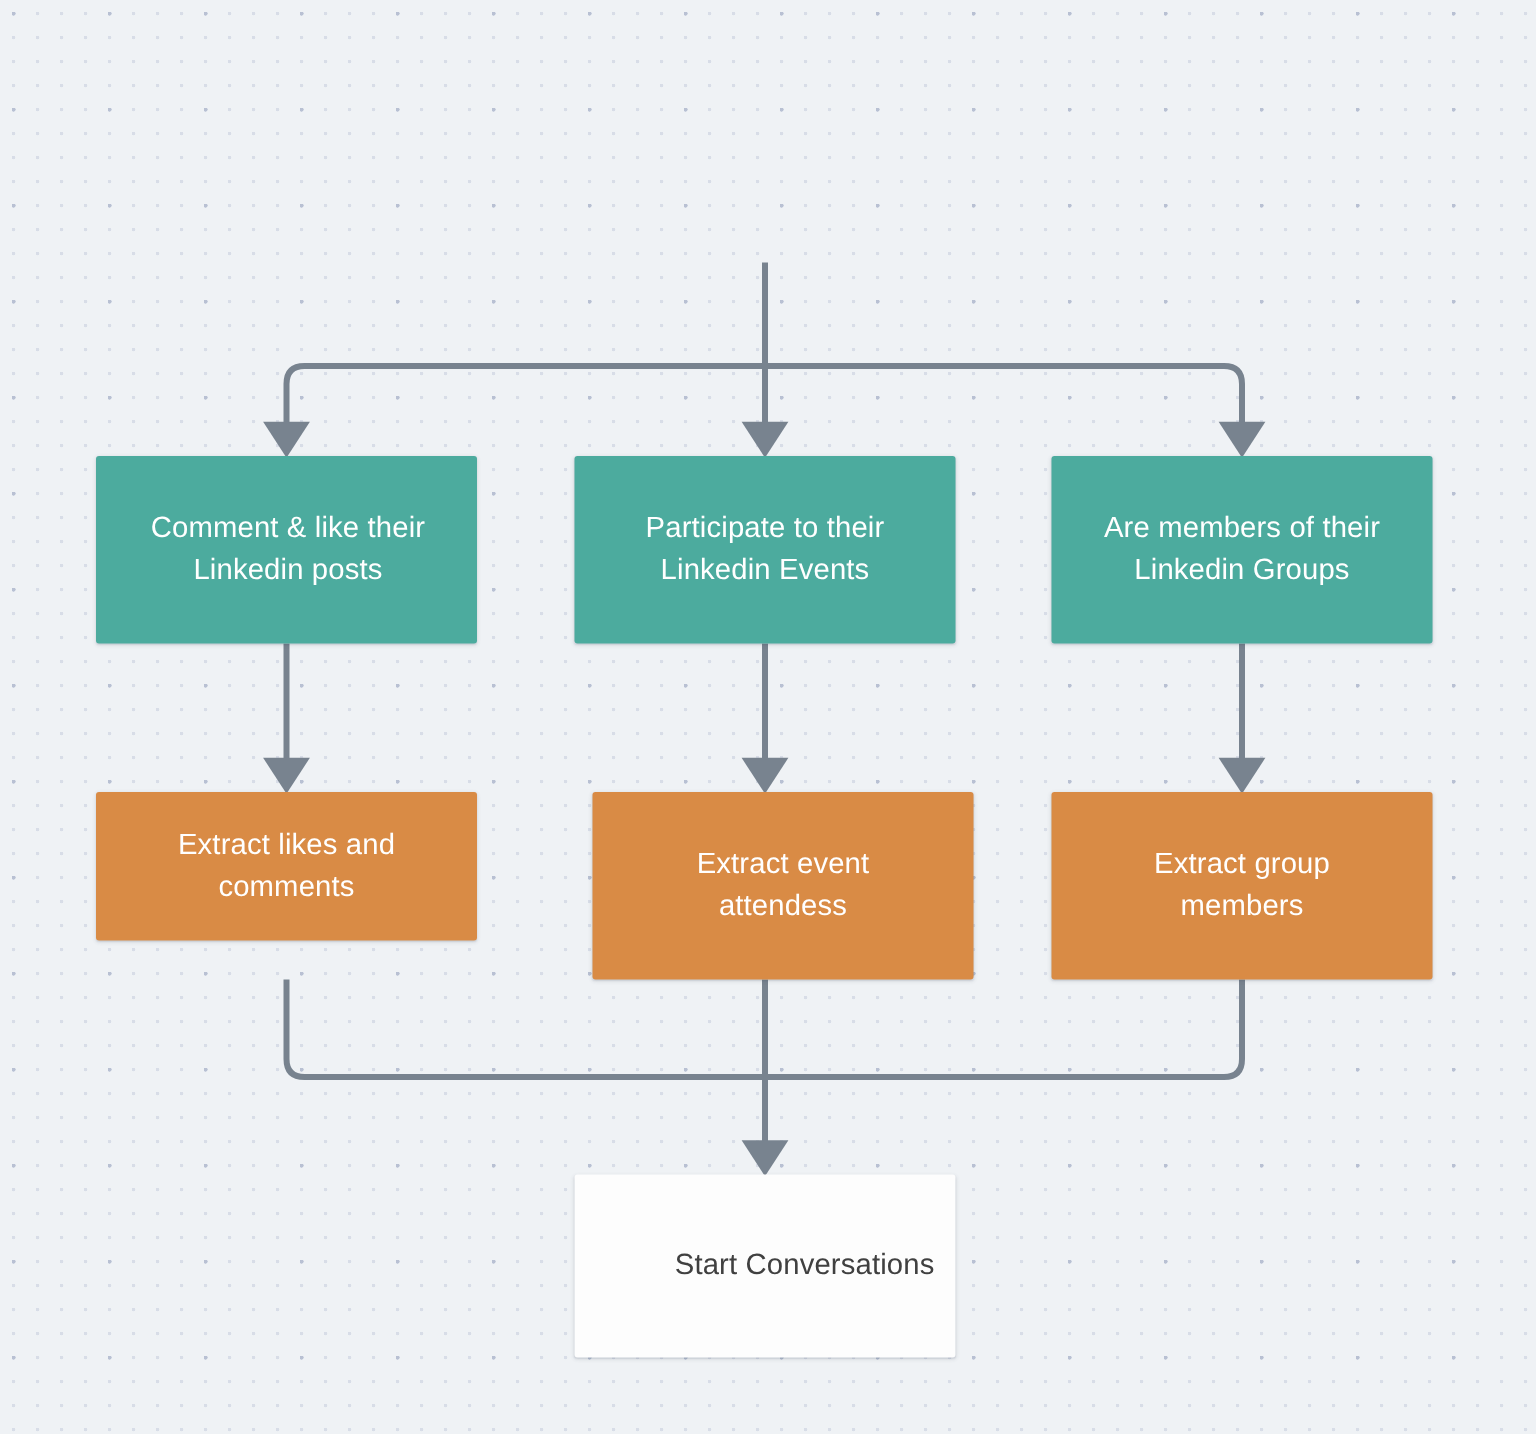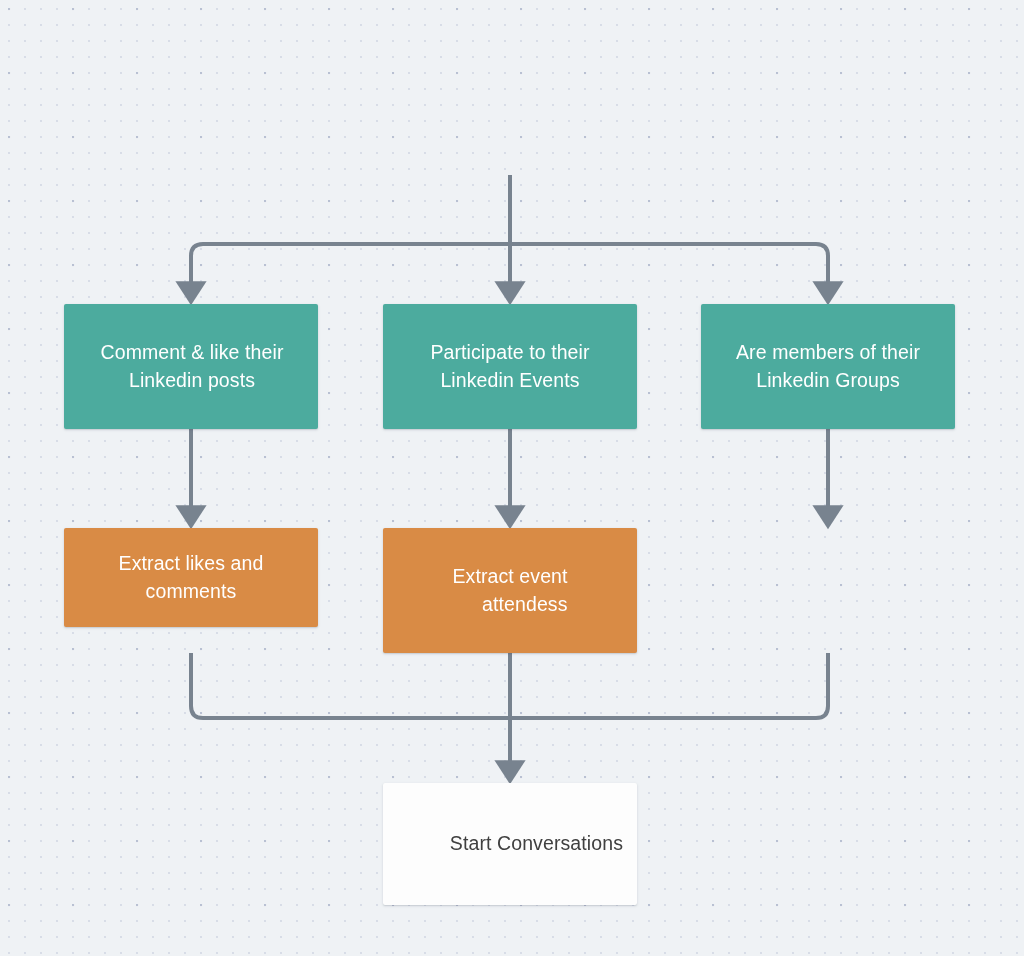--- a/index.html
+++ b/index.html
@@ -126,23 +126,27 @@
   <div class="node teal" style="left:701px; top:304px; width:254px; height:125px;text-align:center;">
     <span class="node-text">Are members of their
 Linkedin Groups</span>
   </div>
 
   <div class="node orange" style="left:64px; top:528px; width:254px; height:99px;">
     <span class="node-text">Extract likes and
 comments</span>
   </div>
 
-  <div class="node orange" style="left:383px; top:528px; width:254px; height:125px;text-align:right;">
+  <div class="node orange" style="left:395px; top:528px; width:254px; height:125px;">
     <span class="node-text">Extract event
 attendess</span>
   </div>
 
+  <div class="node orange" style="left:701px; top:528px; width:254px; height:125px;">
+    <span class="node-text">Extract group
+members</span>
+  </div>
 
   <div class="node white" style="left:383px; top:783px; width:254px; height:122px;">
     <span class="node-text">Start Conversations</span>
   </div>
 
 </div>
 
 </body></html>

